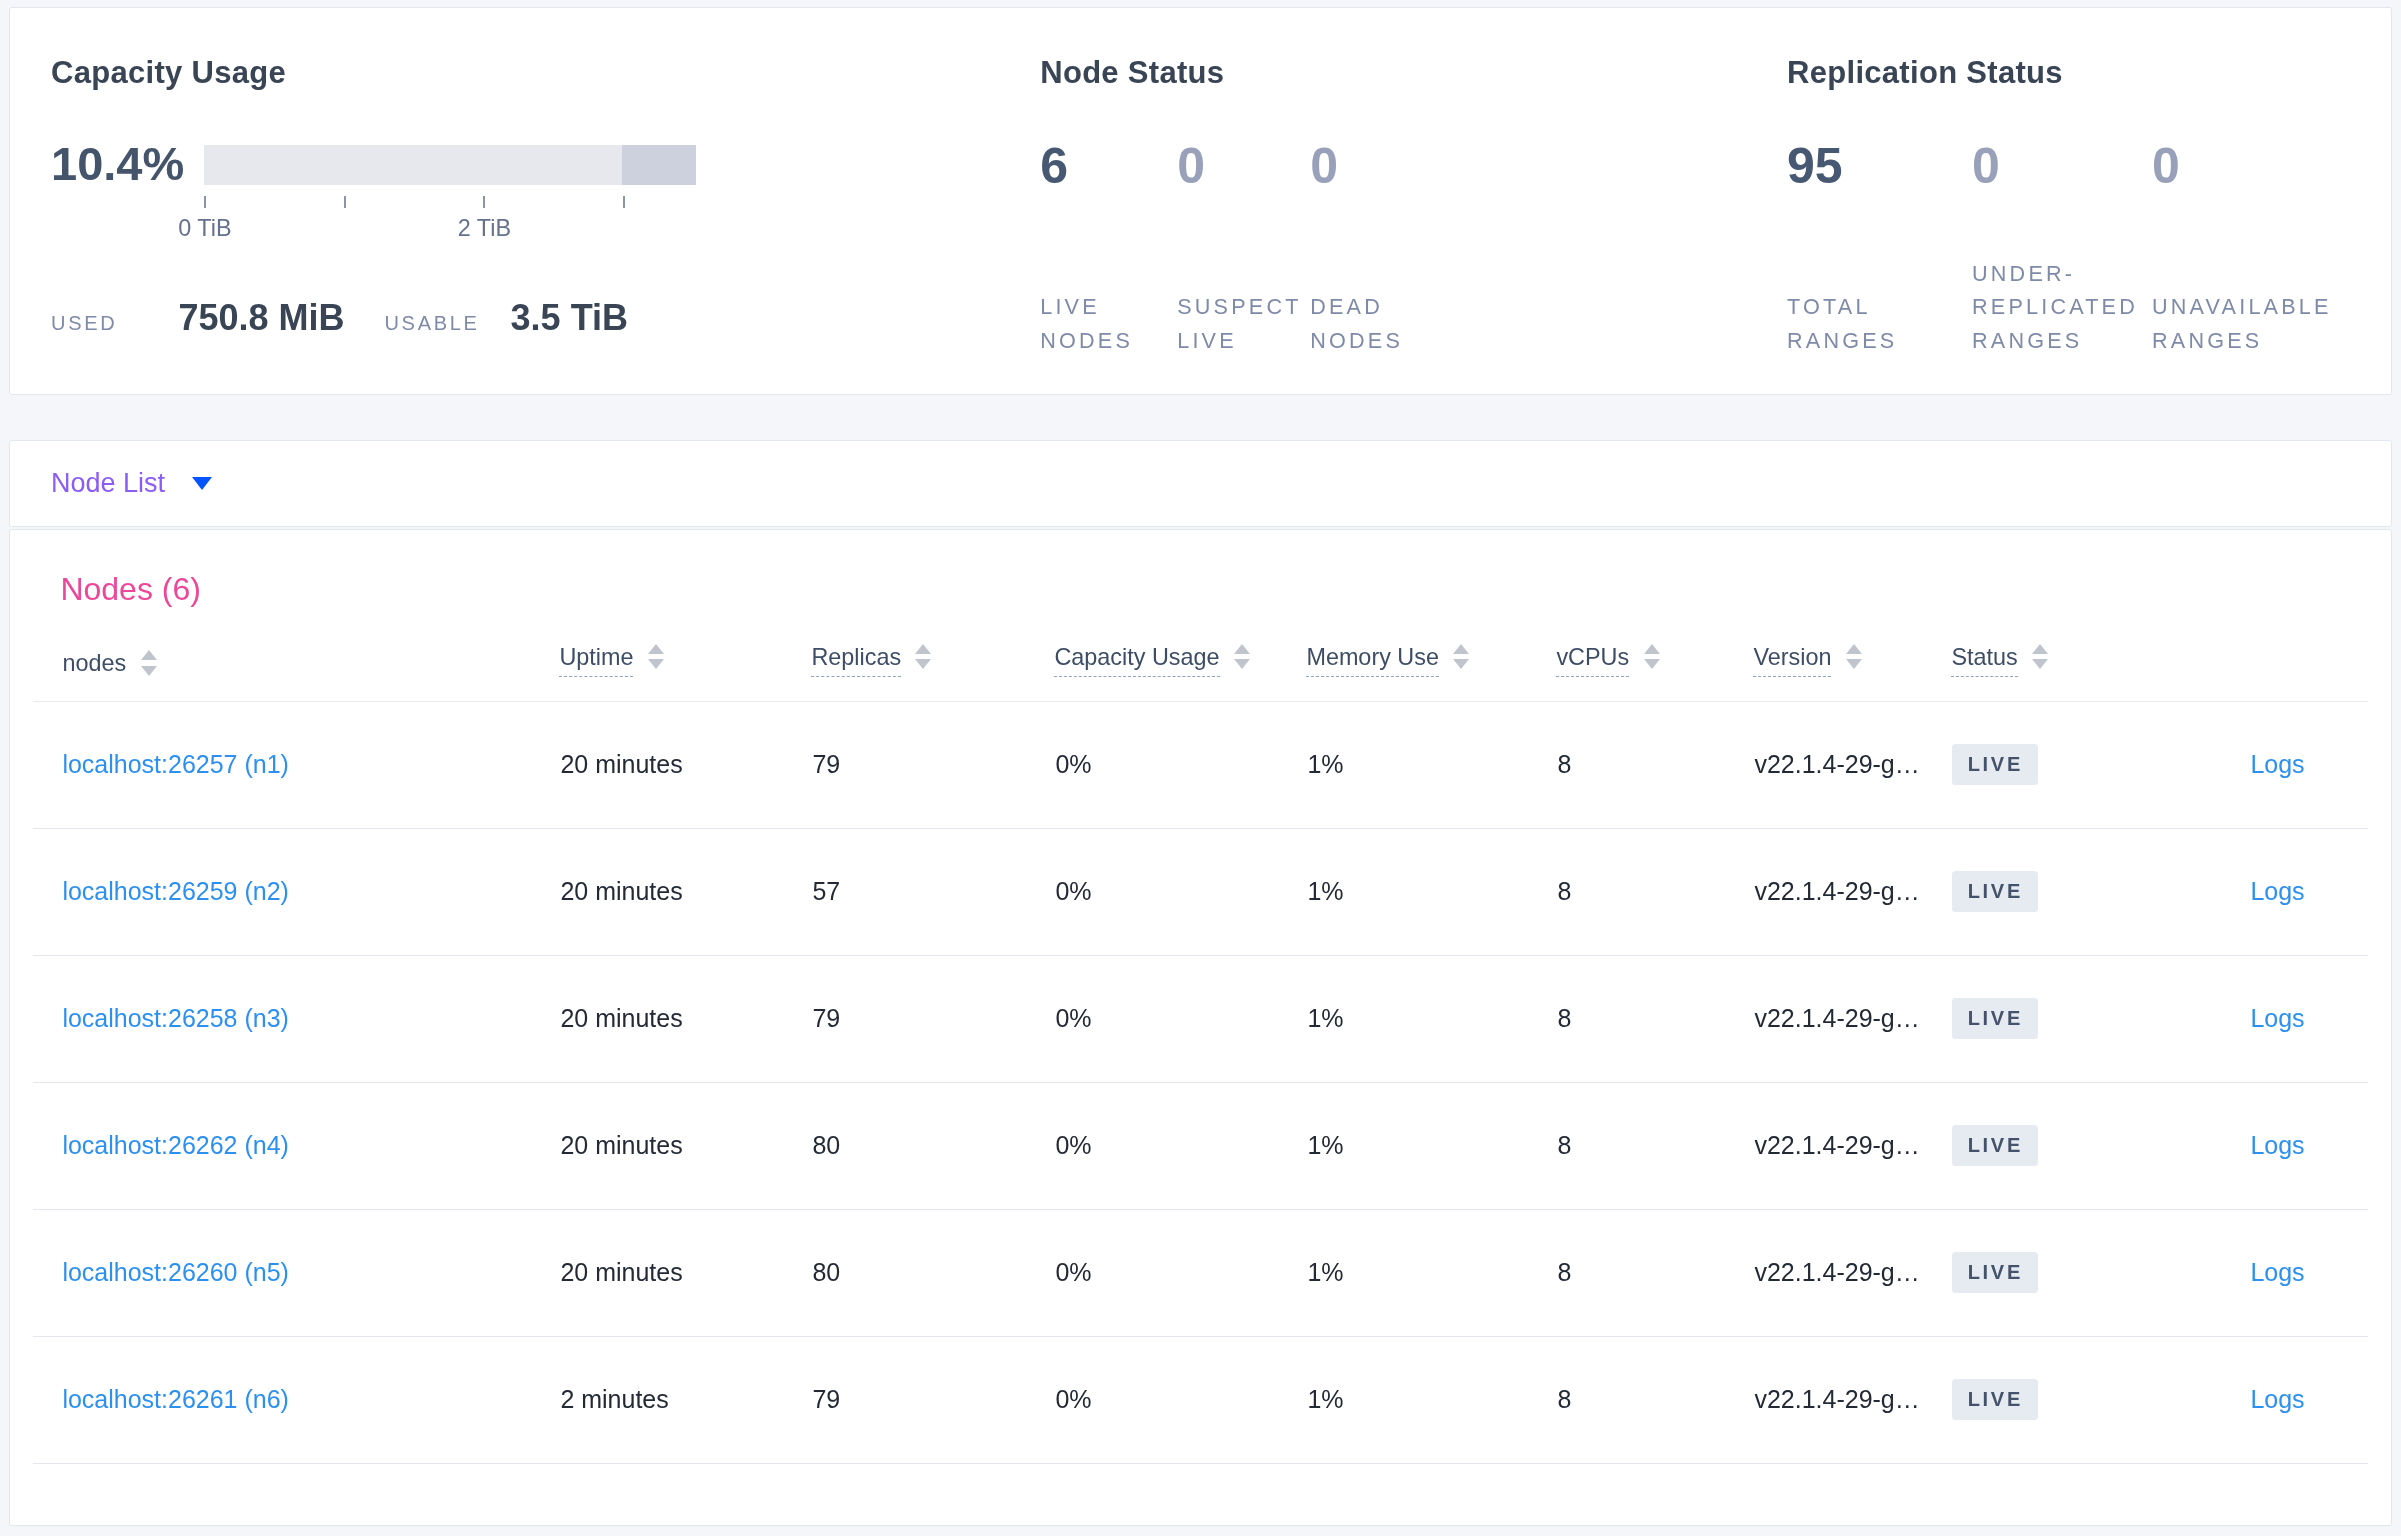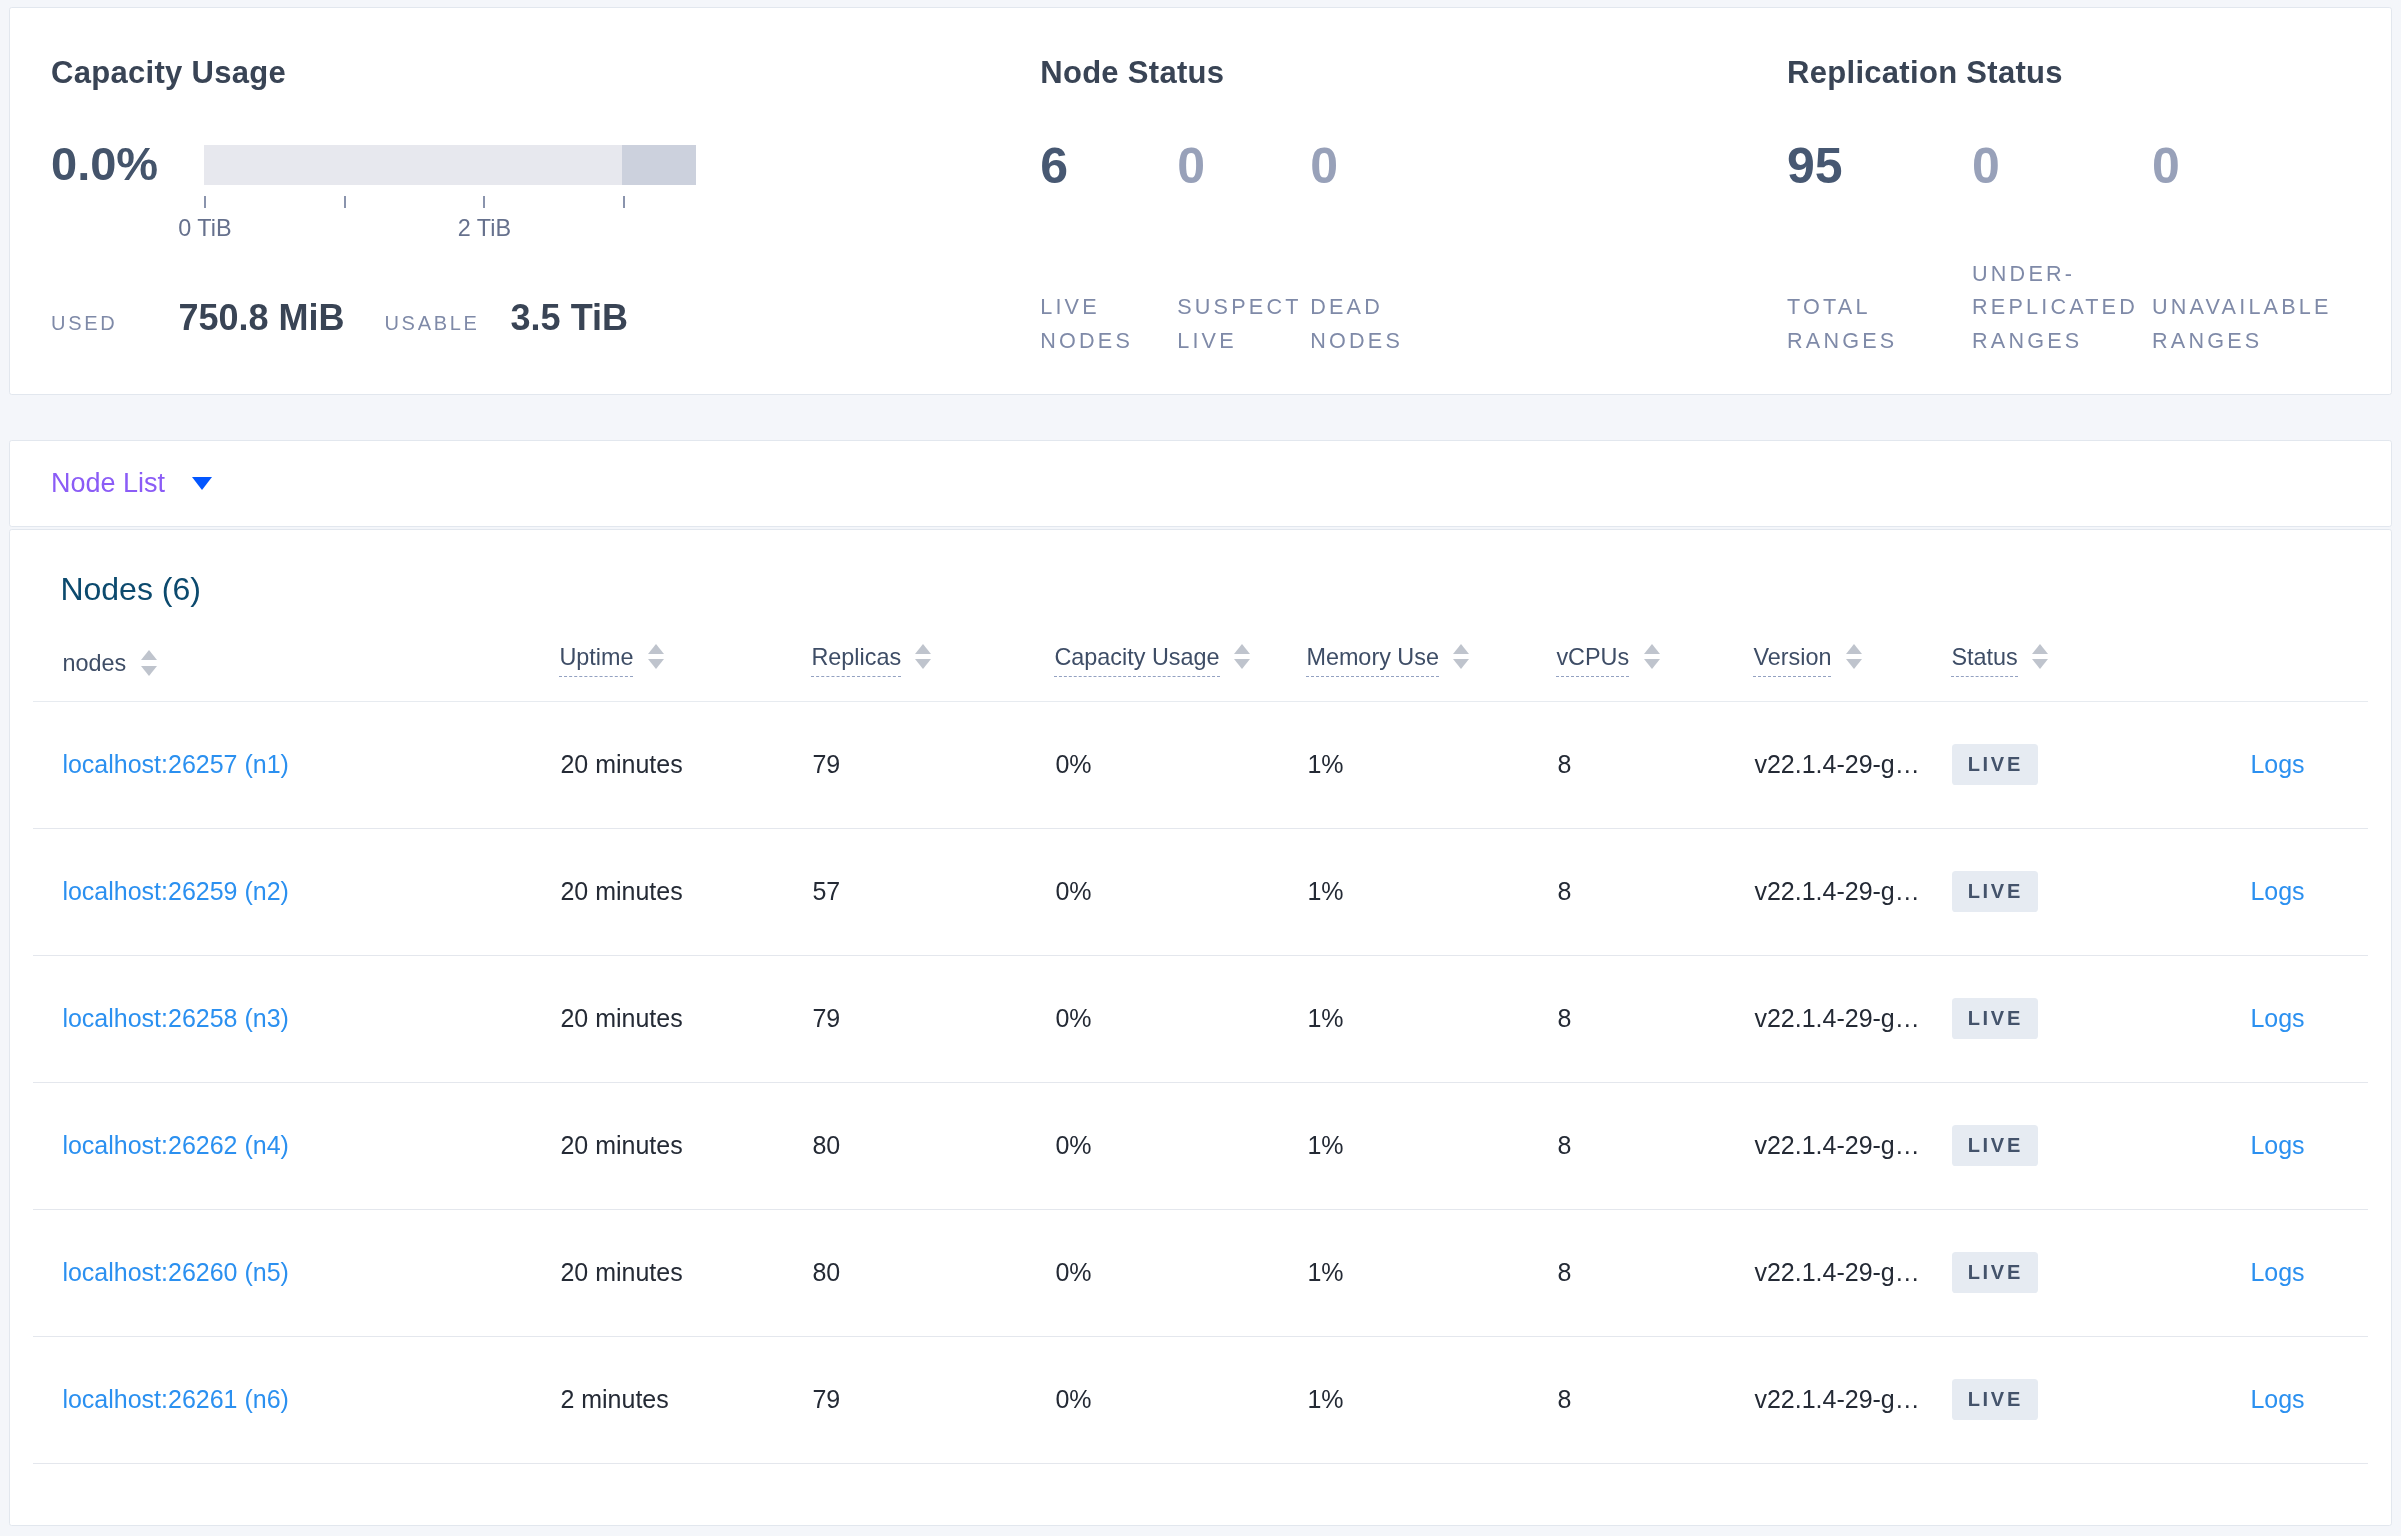--- a/index.html
+++ b/index.html
@@ -101,21 +101,21 @@
     border-left: 10.8px solid transparent;
     border-right: 10.8px solid transparent;
     border-top: 13.5px solid #0356ff;
   }
 
   
   .table-card { margin-top: 1.8px; padding: 0 23.4px 38px 23.4px; min-height: 997px; }
   .nodes-heading {
     font-size: 32px;
     font-weight: 500;
-    color: #0c4a6e;
+    color: #ec4899;
     margin: 0;
     padding: 41px 0 36px 27px;
   }
   table { width: 100%; border-collapse: collapse; table-layout: fixed; }
   col.c1 { width: 526px; } col.c2 { width: 252px; } col.c3 { width: 243px; }
   col.c4 { width: 252px; } col.c5 { width: 250px; } col.c6 { width: 197px; }
   col.c7 { width: 198px; } col.c8 { width: 207px; } col.c9 { width: auto; }
   thead th {
     text-align: left;
     vertical-align: bottom;
@@ -156,21 +156,21 @@
 </head>
 <body>
 
 <div class="page">
 
   <div class="card summary-card">
 
     <div class="sec-capacity">
       <div class="panel-title">Capacity Usage</div>
       <div class="cap-body">
-        <div class="cap-pct">0.0%</div>
+        <div class="cap-pct">10.4%</div>
         <div class="cap-chart">
           <div class="cap-bar">
             <div class="cap-bar-dark"></div>
           </div>
           <div class="cap-axis">
             <div class="tick t0">
               <span class="tick-label">0 TiB</span>
             </div>
             <div class="tick t1"></div>
             <div class="tick t2">

